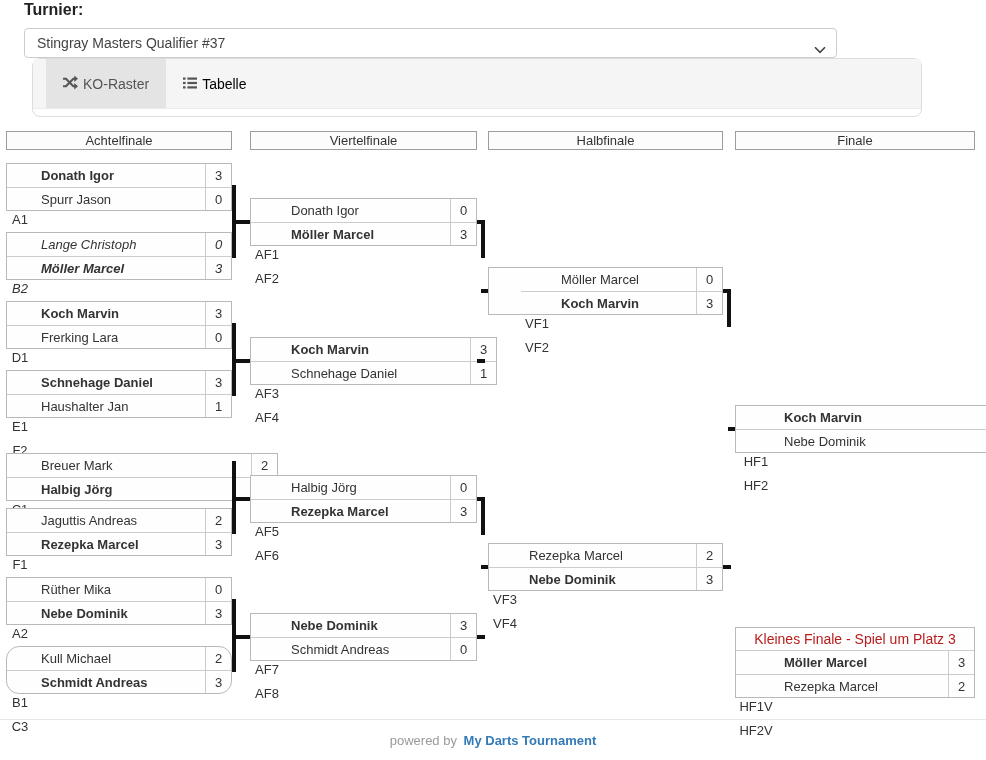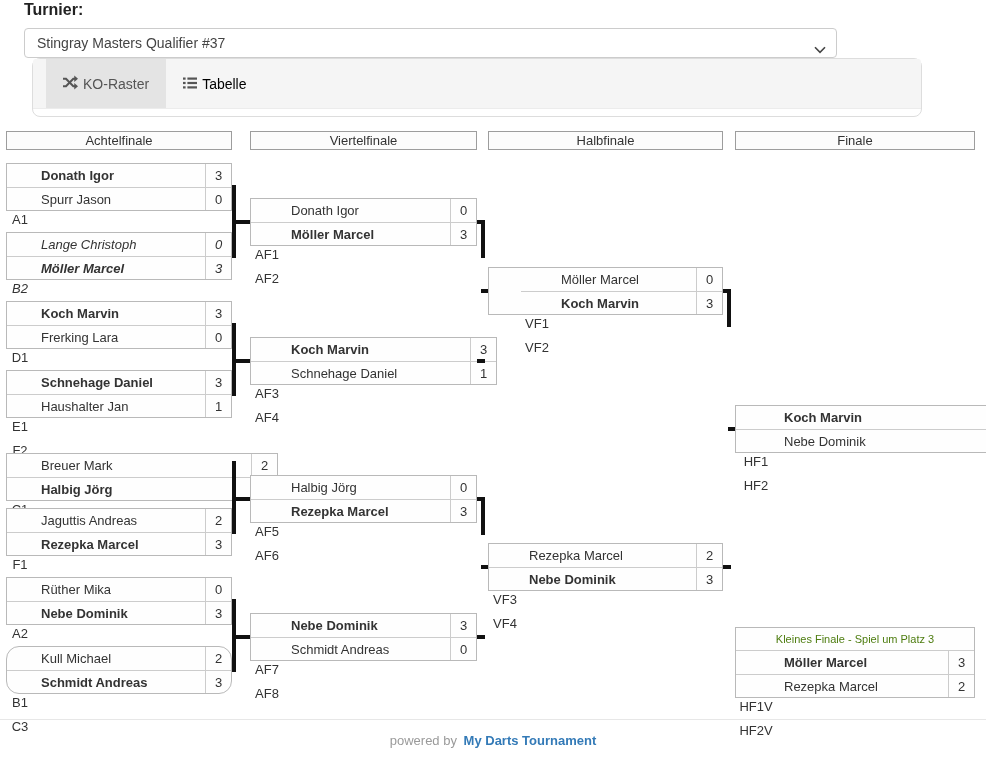--- a/index.html
+++ b/index.html
@@ -33,21 +33,21 @@
   }
   .match { position:absolute; border:1px solid #b9b9b9; background:#fefefe; }
   .prow { display:flex; height:23px; line-height:23px; font-size:13px; color:#333; }
   .prow + .prow { border-top:1px solid #ccc; }
   .seed { border-right:1px solid #ccc; text-align:center; flex:0 0 auto;margin-top:44px; }
   .pname { flex:1; padding-left:7px; white-space:nowrap; overflow:hidden; }
   .score { border-left:1px solid #ccc; text-align:center; flex:0 0 26px; }
   .winner .pname { font-weight:700; }
   .r0 .seed { width:27px; } .r1 .seed { width:33px; } .r2 .seed { width:33px; } .r3 .seed { width:41px; }
   .conn { position:absolute; background:#111; }
-  .consolation .title { height:23px; line-height:23px; text-align:center; border-bottom:1px solid #ccc; font-size:11px; color:#4d7c0f; }
+  .consolation .title { height:23px; line-height:23px; text-align:center; border-bottom:1px solid #ccc; font-size:14px; color:#b91c1c; }
   .consolation .title + .prow { border-top:none; }
   .footer {
     position:absolute; left:0; top:719px; width:986px; border-top:1px solid #e7e7e7;
     text-align:center; padding-top:13px; font-size:13px; color:#9a9a9a;
   }
   .footer a { color:#337ab7; font-weight:700; text-decoration:none; cursor:pointer; margin-left:3px; }
 </style>
 </head>
 <body>
 

